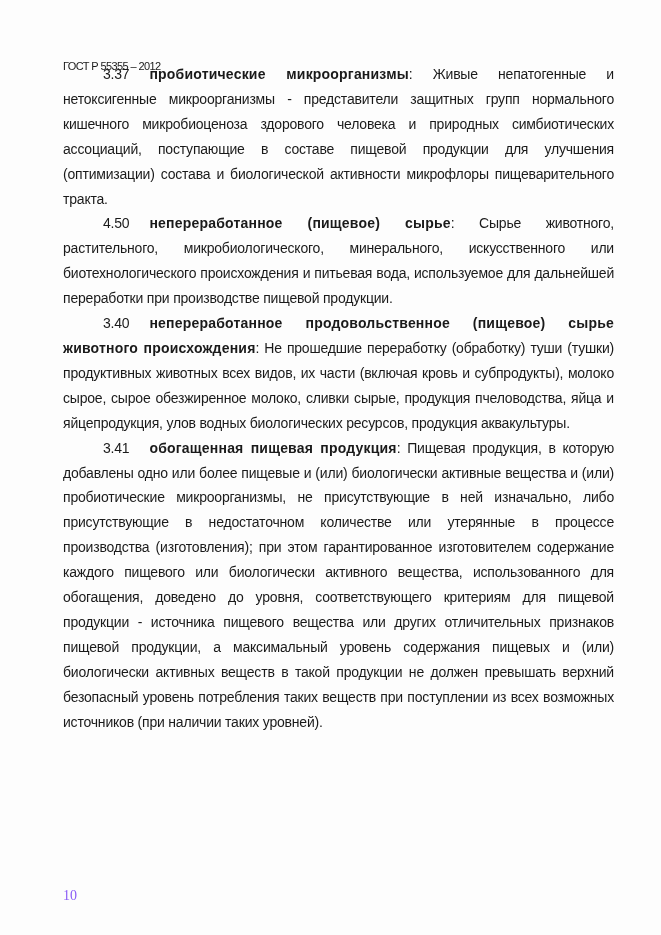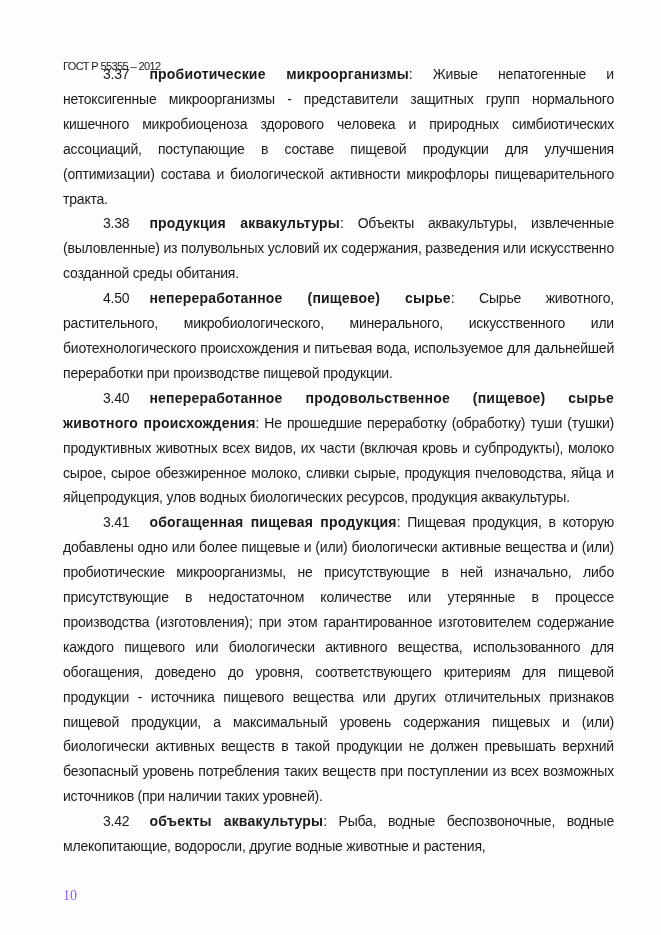--- a/index.html
+++ b/index.html
@@ -43,20 +43,18 @@
     color: #8b5cf6;
   }
 </style>
 </head>
 <body>
 
 <div class="page-header">ГОСТ Р 55355 – 2012</div>
 
 <div class="body-text">
   <p class="para"><span class="num">3.37</span><span class="term">пробиотические микроорганизмы</span><span>:</span><span> Живые непатогенные и нетоксигенные микроорганизмы - представители защитных групп нормального кишечного микробиоценоза здорового человека и природных симбиотических ассоциаций, поступающие в составе пищевой продукции для улучшения (оптимизации) состава и биологической активности микрофлоры пищеварительного тракта.</span></p>
-  <p class="para"><span class="num">3.38</span><span class="term">продукция аквакультуры</span><span>:</span><span> Объекты аквакультуры, извлеченные (выловленные) из полувольных условий их содержания, разведения или искусственно созданной среды обитания.</span></p>
   <p class="para"><span class="num">4.50</span><span class="term">непереработанное (пищевое) сырье</span><span>:</span><span> Сырье животного, растительного, микробиологического, минерального, искусственного или биотехнологического происхождения и питьевая вода, используемое для дальнейшей переработки при производстве пищевой продукции.</span></p>
   <p class="para"><span class="num">3.40</span><span class="term">непереработанное продовольственное (пищевое) сырье животного происхождения</span><span>:</span><span> Не прошедшие переработку (обработку) туши (тушки) продуктивных животных всех видов, их части (включая кровь и субпродукты), молоко сырое, сырое обезжиренное молоко, сливки сырые, продукция пчеловодства, яйца и яйцепродукция, улов водных биологических ресурсов, продукция аквакультуры.</span></p>
   <p class="para"><span class="num">3.41</span><span class="term">обогащенная пищевая продукция</span><span>:</span><span> Пищевая продукция, в которую добавлены одно или более пищевые и (или) биологически активные вещества и (или) пробиотические микроорганизмы, не присутствующие в ней изначально, либо присутствующие в недостаточном количестве или утерянные в процессе производства (изготовления); при этом гарантированное изготовителем содержание каждого пищевого или биологически активного вещества, использованного для обогащения, доведено до уровня, соответствующего критериям для пищевой продукции - источника пищевого вещества или других отличительных признаков пищевой продукции, а максимальный уровень содержания пищевых и (или) биологически активных веществ в такой продукции не должен превышать верхний безопасный уровень потребления таких веществ при поступлении из всех возможных источников (при наличии таких уровней).</span></p>
-  <p class="para"><span class="num">3.42</span><span class="term">объекты аквакультуры</span><span>:</span><span> Рыба, водные беспозвоночные, водные млекопитающие, водоросли, другие водные животные и растения,</span></p>
 </div>
 
 <div class="page-number">10</div>
 
 </body></html>

